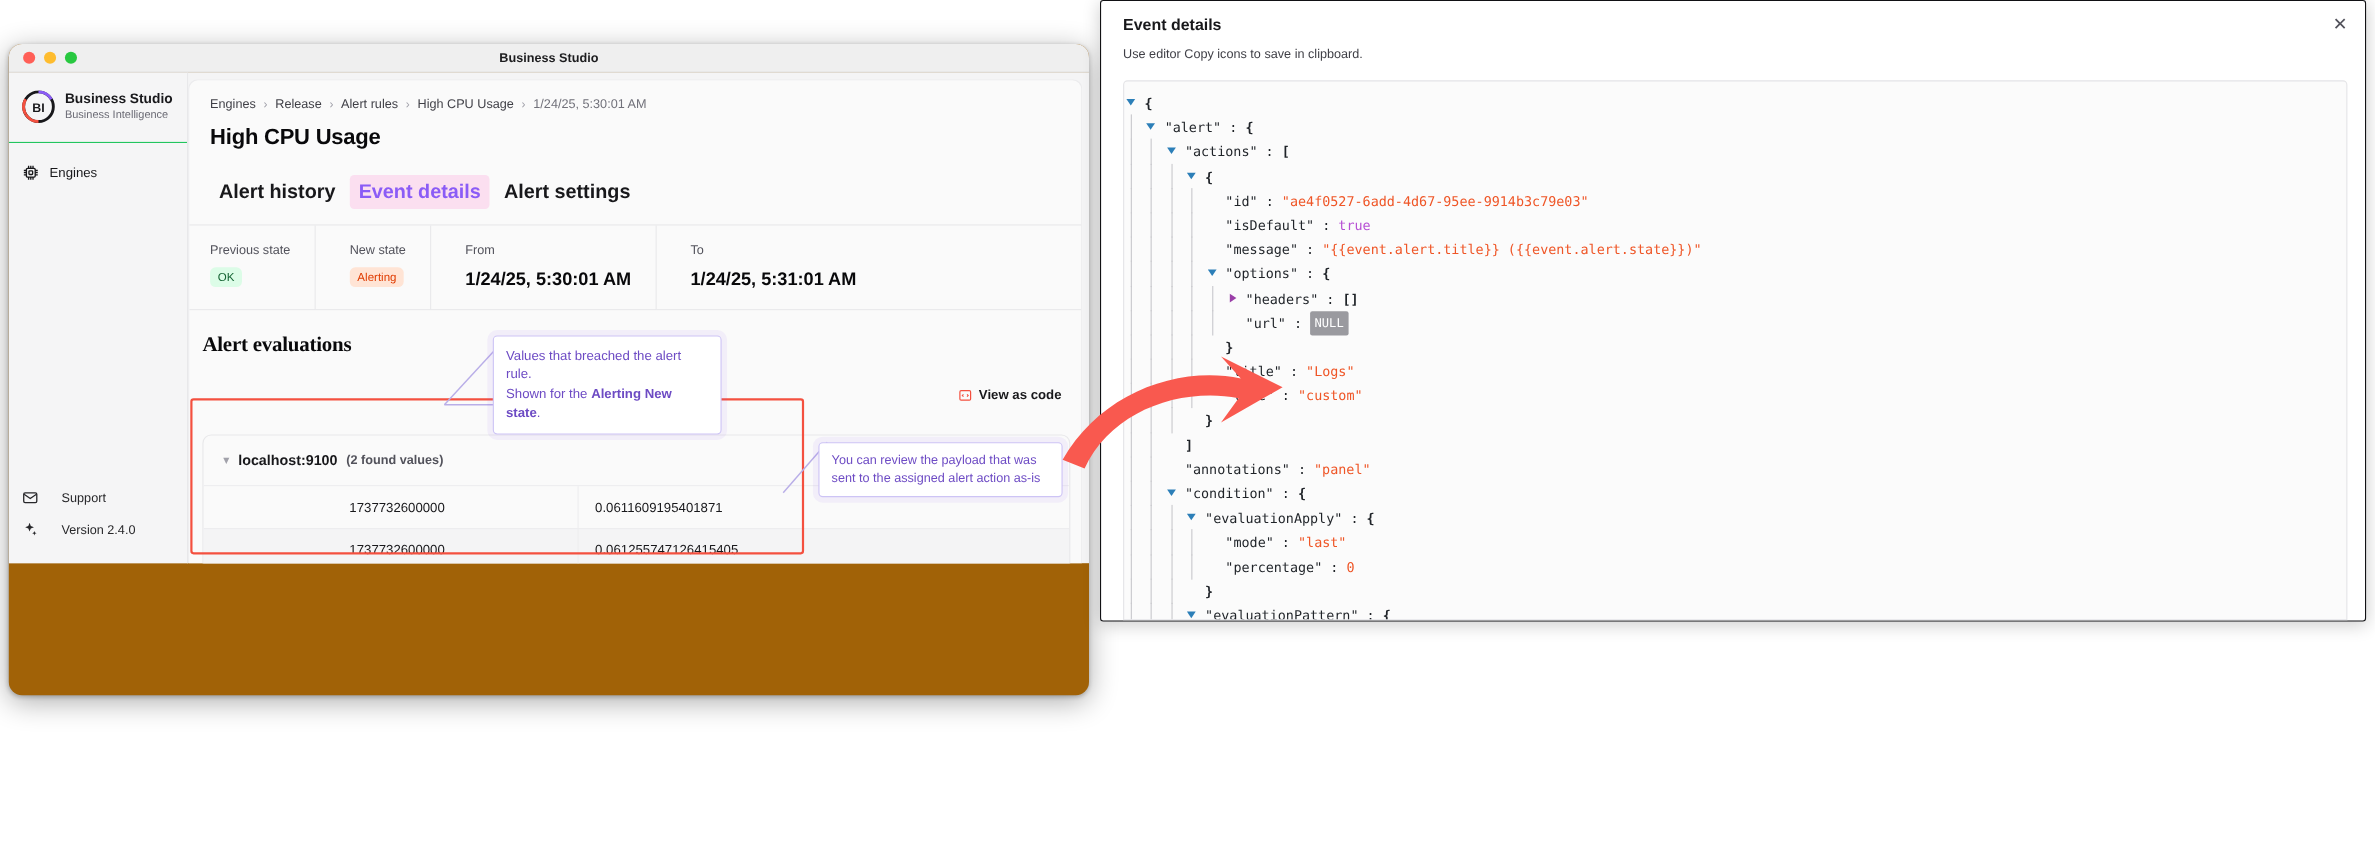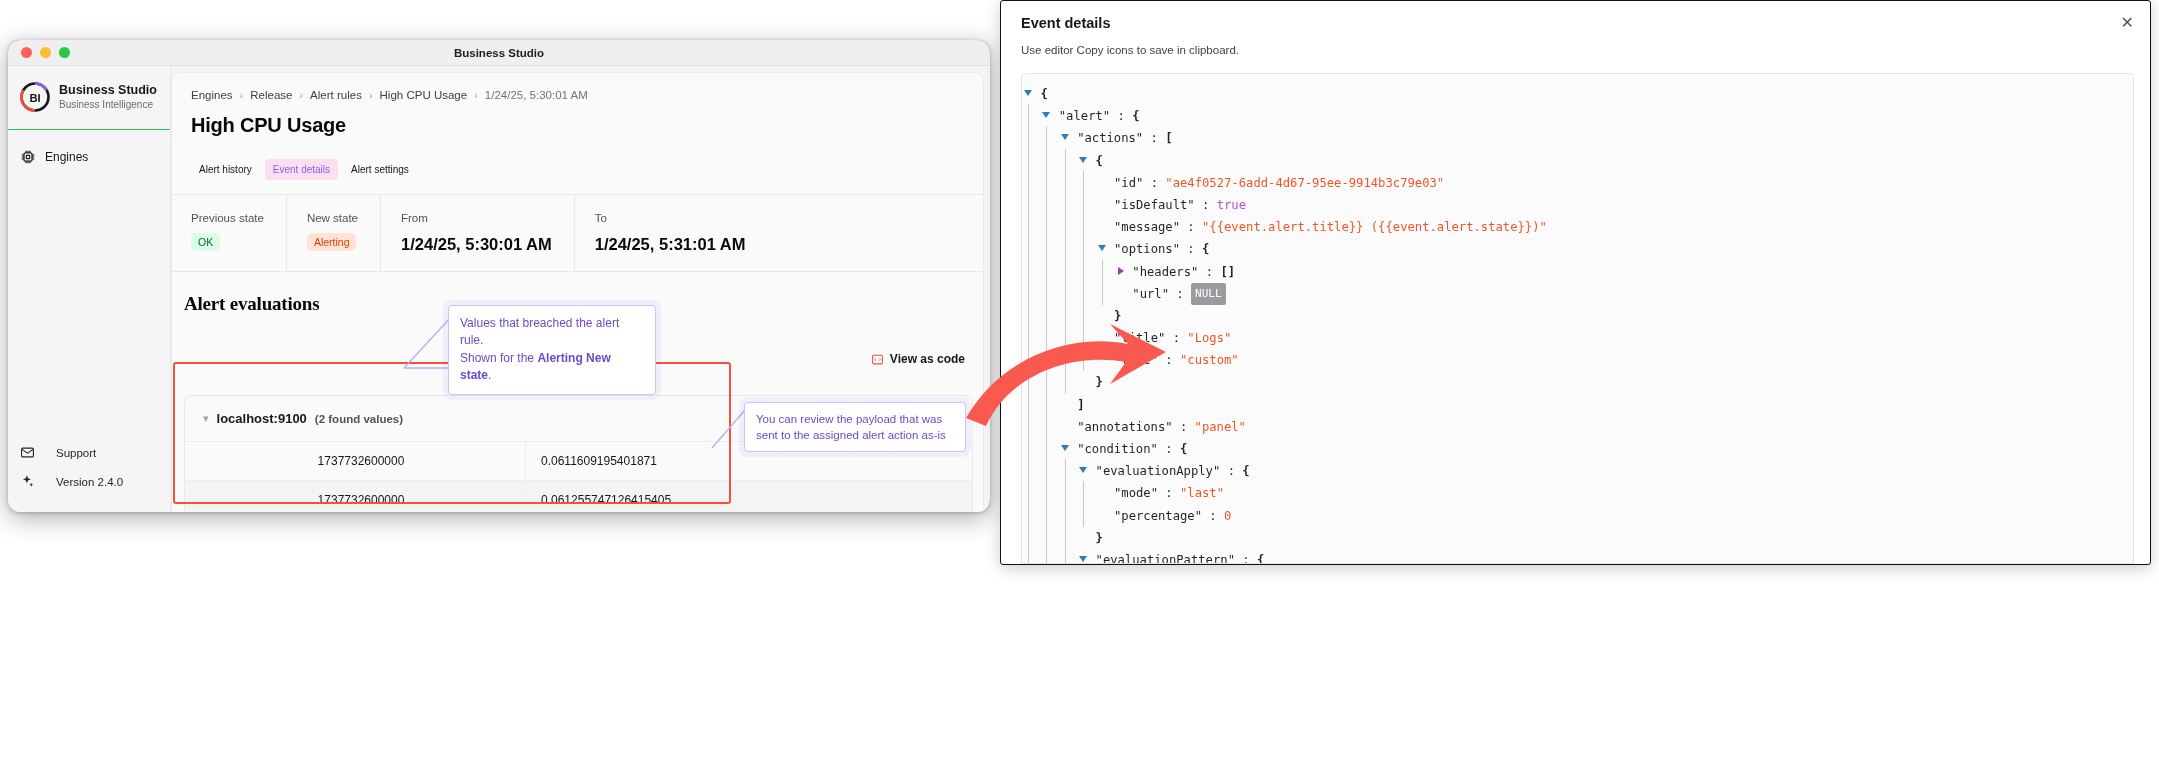--- a/index.html
+++ b/index.html
@@ -7,21 +7,21 @@
     width: 2159px; height: 784px;
     background: #ffffff;
     font-family: "Liberation Sans", sans-serif;
     overflow: hidden;
   }
   #stage { position: relative; width: 2159px; height: 784px; }
 
   
   .mac-window {
     position: absolute; left: 8px; top: 40px;
-    width: 982px; height: 472px;
+    width: 982px; height: 592px;
     background: #a16207;
     border-radius: 12px;
     box-shadow: 0 6px 26px rgba(0,0,0,.32), 0 1px 4px rgba(0,0,0,.22);
     overflow: hidden;
   }
   .titlebar {
     height: 26px; background: #efefef;
     border-bottom: 1px solid #e2e2e2;
     display: flex; align-items: center; position: relative;
   }
@@ -87,33 +87,33 @@
     font-size: 20px; font-weight: bold; color: #09090b;
     padding: 13px 0 0 19px; letter-spacing: -.2px;
   }
   .page-sub { font-size: 11.5px; color: #52525b; padding: 7px 0 0 19px; }
 
   .tabs {
     display: flex; align-items: center; gap: 5px;
     padding: 22px 0 0 19px;
   }
   .tab {
-    font-size: 10px; font-weight: normal; color: #18181b;
+    font-size: 18px; font-weight: bold; color: #18181b;
     padding: 5px 8px; border-radius: 4px; cursor: pointer;
   }
   .tab.active { background: #fbdff0; color: #8b5cf6; }
 
   .tabs-rule {
     height: 1px; background: #e8e8ea; margin: 14px 0 0 0;
   }
 
   
   .stats { display: flex; padding: 0 0 0 19px; }
   .stat { padding: 17px 22px 17px 0; min-width: 0; }
-  .stat + .stat { border-left: 1px solid #e8e8ea; padding-left: 20px; }
+  .stat + .stat { border-left: 1px solid #e8e8ea; padding-left: 31px; }
   .stat-label { font-size: 11.5px; color: #52525b; }
   .stat-value { font-size: 16.5px; font-weight: bold; color: #09090b; margin-top: 11px; white-space: nowrap; }
   .chip {
     display: inline-block; font-size: 10.5px; font-weight: 500;
     padding: 3px 7px; border-radius: 5px; margin-top: 9px;
   }
   .chip.ok { background: #dcfce7; color: #166534; }
   .chip.alerting { background: #ffe4d5; color: #e03b00; }
 
   .stats-rule { height: 1px; background: #e8e8ea; }

